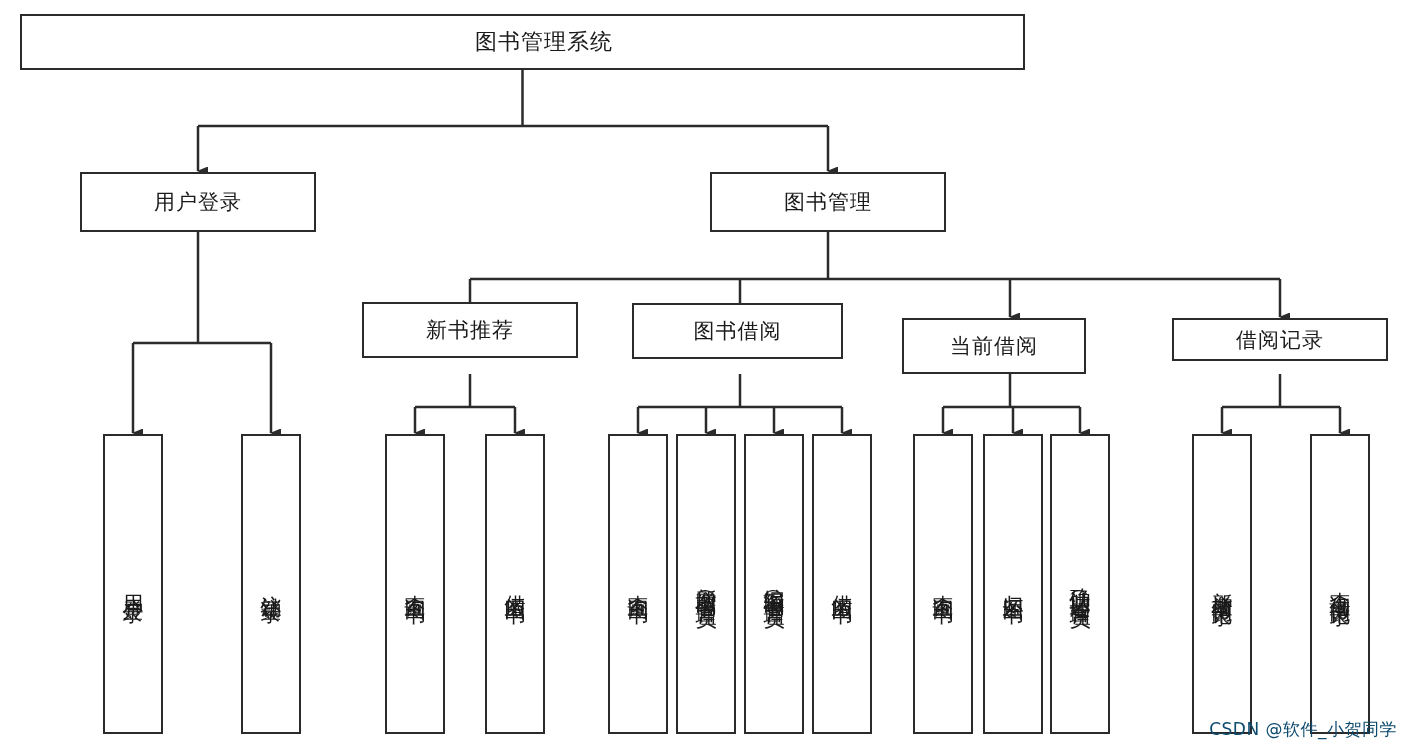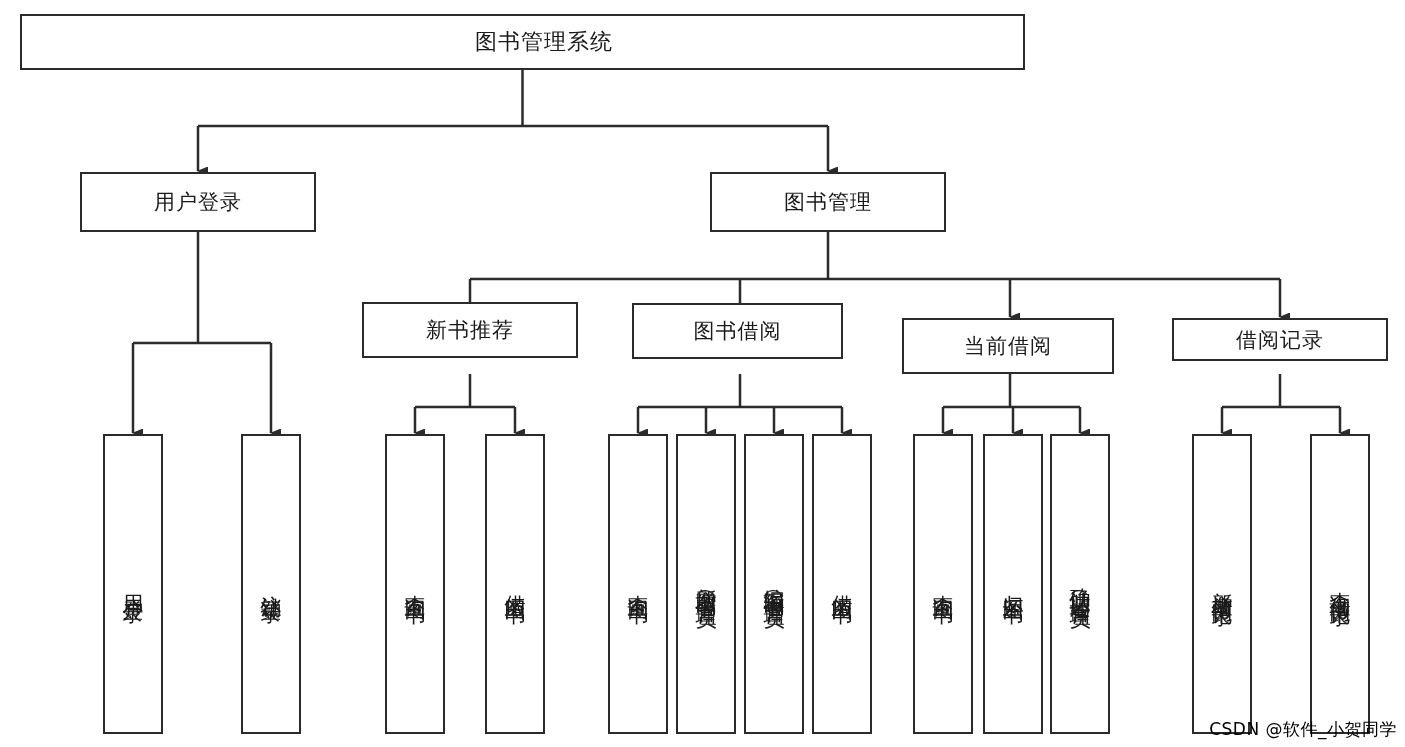--- a/index.html
+++ b/index.html
@@ -57,21 +57,21 @@
   .node-label {
     display: block;
     white-space: nowrap;
     letter-spacing: 1px;
   }
   #watermark {
     position: absolute;
     right: 8px;
     bottom: 6px;
     font-size: 17px;
-    color: #000000;
+    color: #0c4a6e;
     letter-spacing: 0.5px;
     font-family: "DejaVu Sans", "Liberation Sans", sans-serif;
     white-space: nowrap;
     pointer-events: none;
   }
 </style>
 </head>
 <body>
 
 <div id="diagram-root">
@@ -128,21 +128,21 @@
       </div>
       <div class="node level-1" style="left: 710px; top: 172px; width: 236px; height: 60px; text-align: right;">
         <span class="node-label">图书管理</span>
       </div>
       <div class="node level-2" style="left: 362px; top: 302px; width: 216px; height: 56px;">
         <span class="node-label">新书推荐</span>
       </div>
       <div class="node level-2" style="left: 632px; top: 303px; width: 211px; height: 56px;">
         <span class="node-label">图书借阅</span>
       </div>
-      <div class="node level-2" style="left: 902px; top: 318px; width: 212px; height: 56px;">
+      <div class="node level-2" style="left: 902px; top: 318px; width: 184px; height: 56px;">
         <span class="node-label">当前借阅</span>
       </div>
       <div class="node level-2" style="left: 1172px; top: 318px; width: 216px; height: 43px;">
         <span class="node-label">借阅记录</span>
       </div>
       <div class="node level-3 leaf" style="left: 103px; top: 434px; width: 60px; height: 300px;">
         <span class="leaf-text">用户登录</span>
       </div>
       <div class="node level-3 leaf" style="left: 241px; top: 434px; width: 60px; height: 300px;">
         <span class="leaf-text">注销登录</span>

